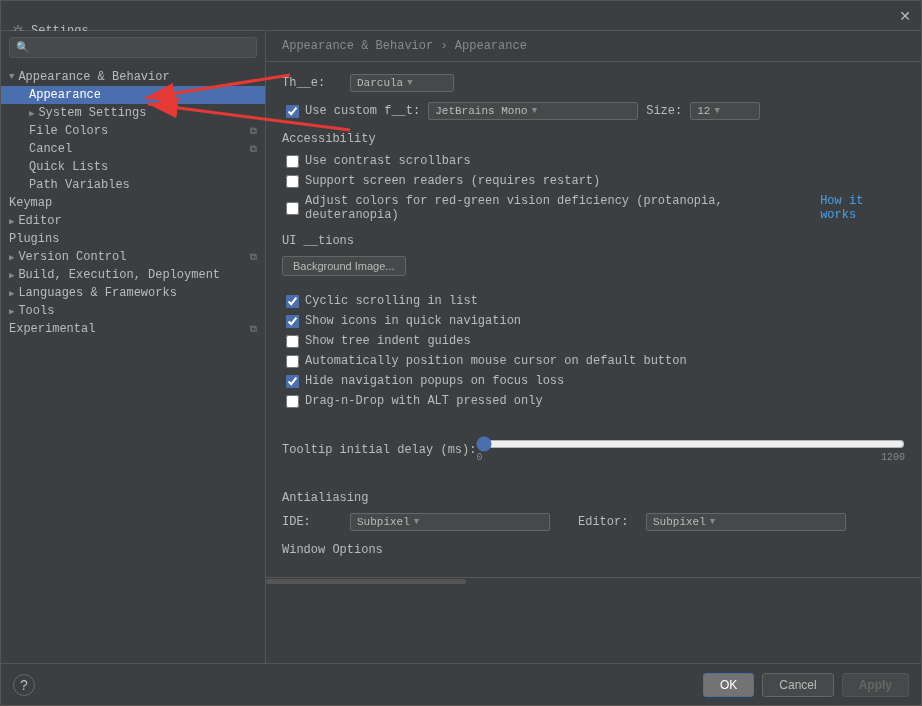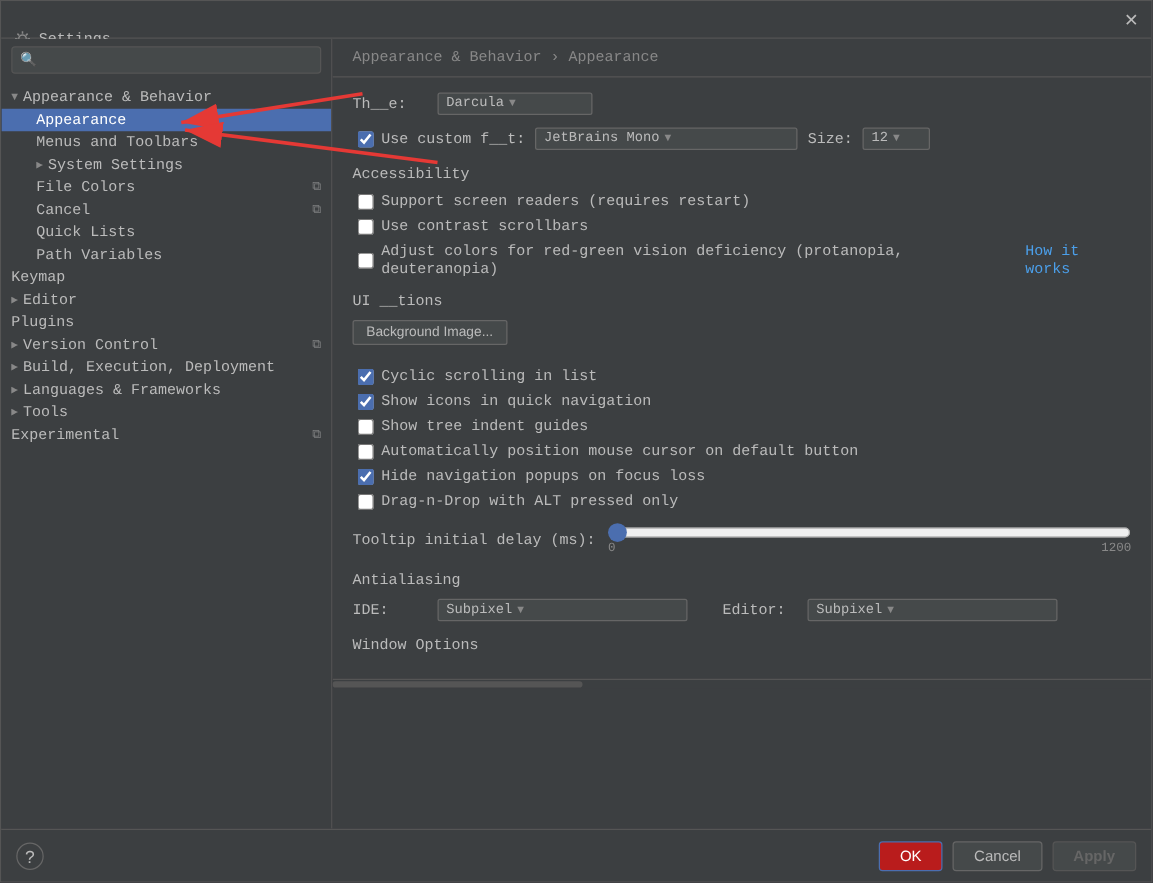--- a/index.html
+++ b/index.html
@@ -158,27 +158,27 @@
       display: flex;
       align-items: center;
       gap: 4px;
       cursor: pointer;
     }
     .dropdown-arrow {
       font-size: 9px;
       color: #888;
     }
     .theme-dropdown {
-      width: 124px;
+      width: 104px;
     }
     .font-dropdown {
       width: 210px;
     }
     .size-dropdown {
-      width: 54px;
+      width: 70px;
     }
     .section-title {
       color: #bbbbbb;
       font-size: 12px;
       margin: 12px 0 8px 0;
     }
     .checkbox-row {
       display: flex;
       align-items: center;
       gap: 6px;
@@ -204,22 +204,22 @@
       color: #bbbbbb;
       font-size: 11px;
       padding: 3px 10px;
       border-radius: 2px;
       cursor: pointer;
       margin-bottom: 10px;
     }
     .slider-row {
       display: flex;
       align-items: center;
-      gap: 10px;
-      margin: 10px 0;
+      gap: 0;
+      margin: 28px 0;
     }
     .slider-label {
       font-size: 12px;
       color: #bbbbbb;
       min-width: 160px;
     }
     .slider-container {
       flex: 1;
       display: flex;
       flex-direction: column;
@@ -276,21 +276,21 @@
       gap: 8px;
     }
     .btn {
       padding: 4px 16px;
       border-radius: 3px;
       font-size: 12px;
       cursor: pointer;
       border: 1px solid #666;
     }
     .btn-primary {
-      background: #b91c1c;
+      background: #737373;
       color: #ffffff;
       border-color: #4b6eaf;
     }
     .btn-default {
       background: #45494a;
       color: #bbbbbb;
     }
     .btn-disabled {
       background: #45494a;
       color: #666;
@@ -355,23 +355,20 @@
 
         <div class="tree-item section-header">
           <span class="arrow">▼</span>
           <span>Appearance &amp; Behavior</span>
         </div>
 
         <div class="tree-item child selected">
           <span>Appearance</span>
         </div>
 
-        <div class="tree-item child">
-          <span>Menus and Toolbars</span>
-        </div>
 
         <div class="tree-item child">
           <span class="arrow">▶</span>
           <span>System Settings</span>
         </div>
 
         <div class="tree-item child">
           <span>File Colors</span>
           <span class="copy-icon">⧉</span>
         </div>
@@ -462,27 +459,27 @@
           <span class="form-label" style="min-width:35px;">Size:</span>
           <div class="dropdown size-dropdown">
             <span>12</span>
             <span class="dropdown-arrow">▼</span>
           </div>
         </div>
 
         <div class="section-title">Accessibility</div>
 
         <div class="checkbox-row">
+          <input type="checkbox" id="contrast-scrollbars" style="">
+          <label for="contrast-scrollbars" class="checkbox-label">Use contrast scrollbars</label>
+        </div>
+
+        <div class="checkbox-row">
           <input type="checkbox" id="screen-readers" style="">
           <label for="screen-readers" class="checkbox-label">Support screen readers (requires restart)</label>
-        </div>
-
-        <div class="checkbox-row">
-          <input type="checkbox" id="contrast-scrollbars" style="">
-          <label for="contrast-scrollbars" class="checkbox-label">Use contrast scrollbars</label>
         </div>
 
         <div class="checkbox-row">
           <input type="checkbox" id="adjust-colors" style="">
           <label for="adjust-colors" class="checkbox-label">Adjust colors for red-green vision deficiency (protanopia, deuteranopia)</label>
           <span class="link-text">How it works</span>
         </div>
 
         <div class="section-title">UI __tions</div>
 

